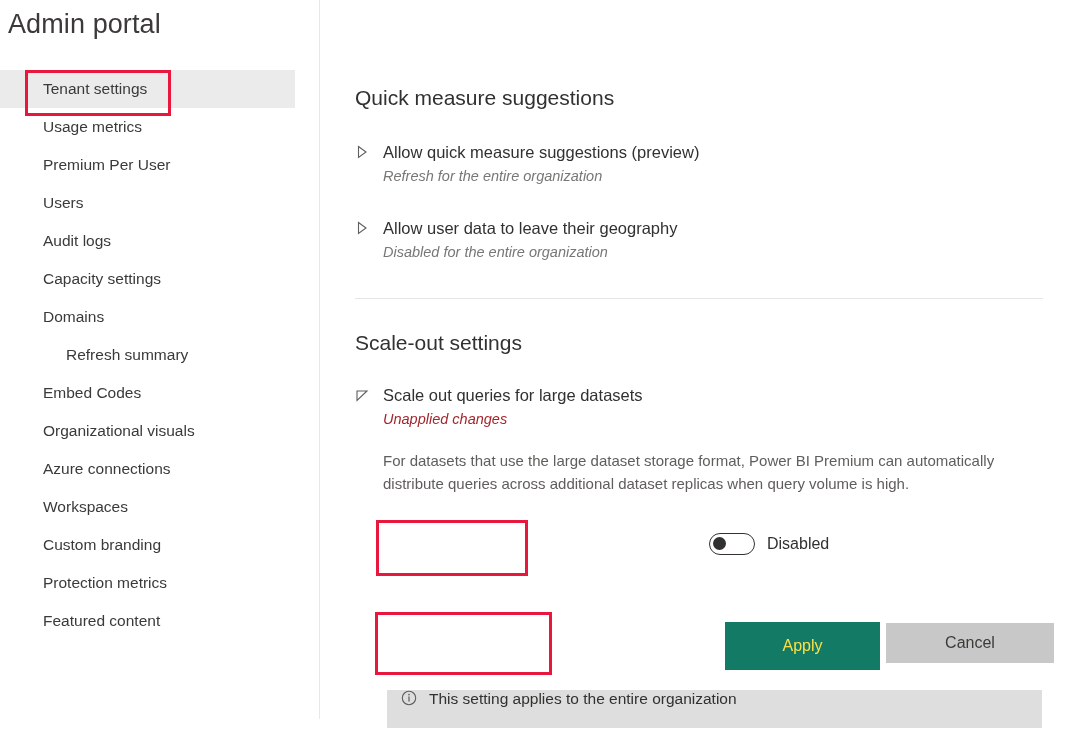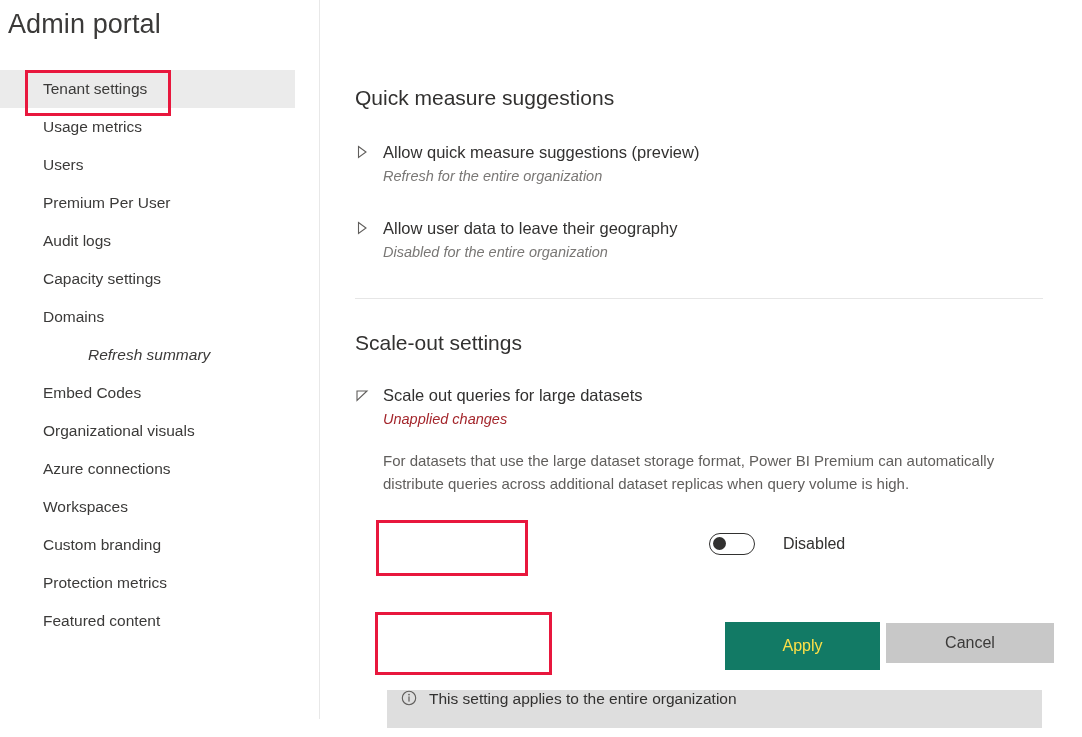--- a/index.html
+++ b/index.html
@@ -50,22 +50,21 @@
     font-weight: 400;
     color: #3b3a39;
     white-space: nowrap;
     box-sizing: border-box;
   }
   .nav-item.selected {
     background: #ebebeb;
     width: 295px;
   }
   .nav-item.sub {
-    padding-left: 88px;
-    font-style: italic;
+    padding-left: 66px;
   }
 
   
   .anno {
     position: absolute;
     border: 3px solid #e8173d;
     box-sizing: border-box;
     pointer-events: none;
     background: transparent;
   }
@@ -168,21 +167,21 @@
   #toggle-knob {
     position: absolute;
     left: 3px;
     top: 3px;
     width: 13px;
     height: 13px;
     border-radius: 50%;
     background: #323130;
   }
   #toggle-label {
-    margin-left: 28px;
+    margin-left: 12px;
     font-size: 16px;
     color: #323130;
     white-space: nowrap;
   }
 
   
   .btn {
     position: absolute;
     font-family: "Liberation Sans", sans-serif;
     font-size: 16px;
@@ -234,22 +233,22 @@
   }
 </style>
 </head>
 <body>
 
 <div id="sidebar">
   <div id="app-title">Admin portal</div>
   <div id="nav-list">
       <div class="nav-item selected">Tenant settings</div>
       <div class="nav-item">Usage metrics</div>
+      <div class="nav-item">Premium Per User</div>
       <div class="nav-item">Users</div>
-      <div class="nav-item">Premium Per User</div>
       <div class="nav-item">Audit logs</div>
       <div class="nav-item">Capacity settings</div>
       <div class="nav-item">Domains</div>
       <div class="nav-item sub">Refresh summary</div>
       <div class="nav-item">Embed Codes</div>
       <div class="nav-item">Organizational visuals</div>
       <div class="nav-item">Azure connections</div>
       <div class="nav-item">Workspaces</div>
       <div class="nav-item">Custom branding</div>
       <div class="nav-item">Protection metrics</div>

